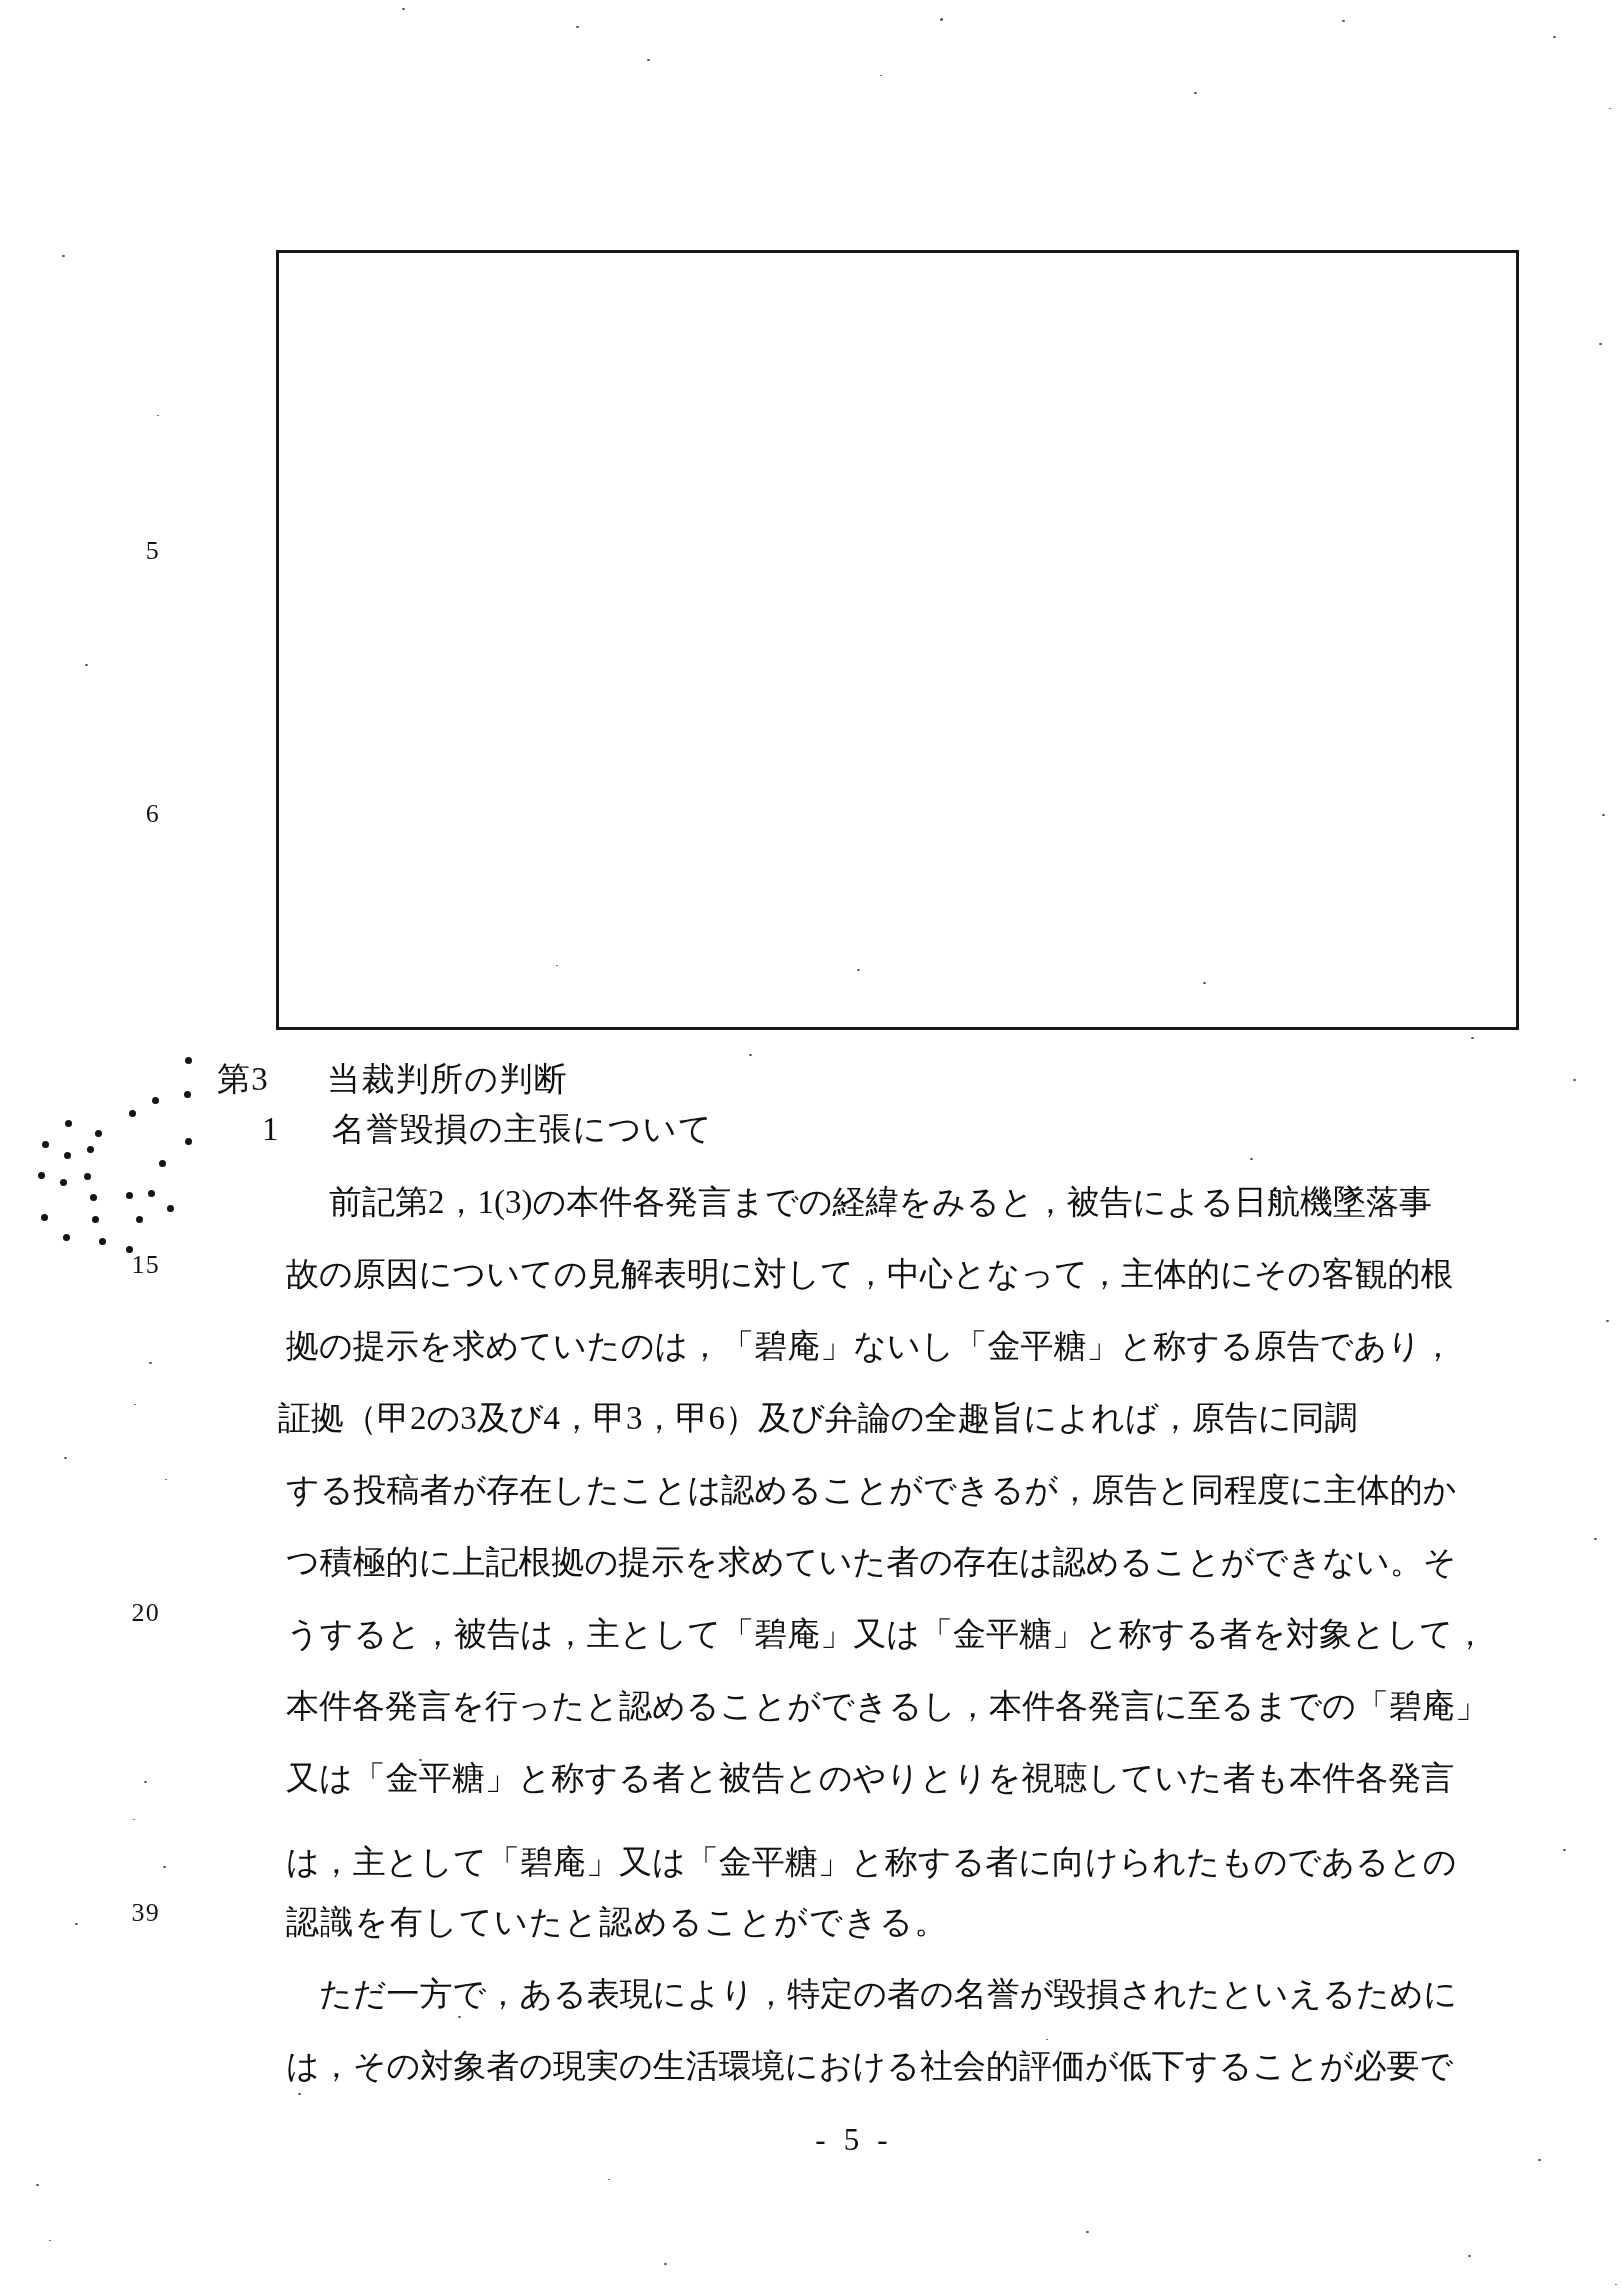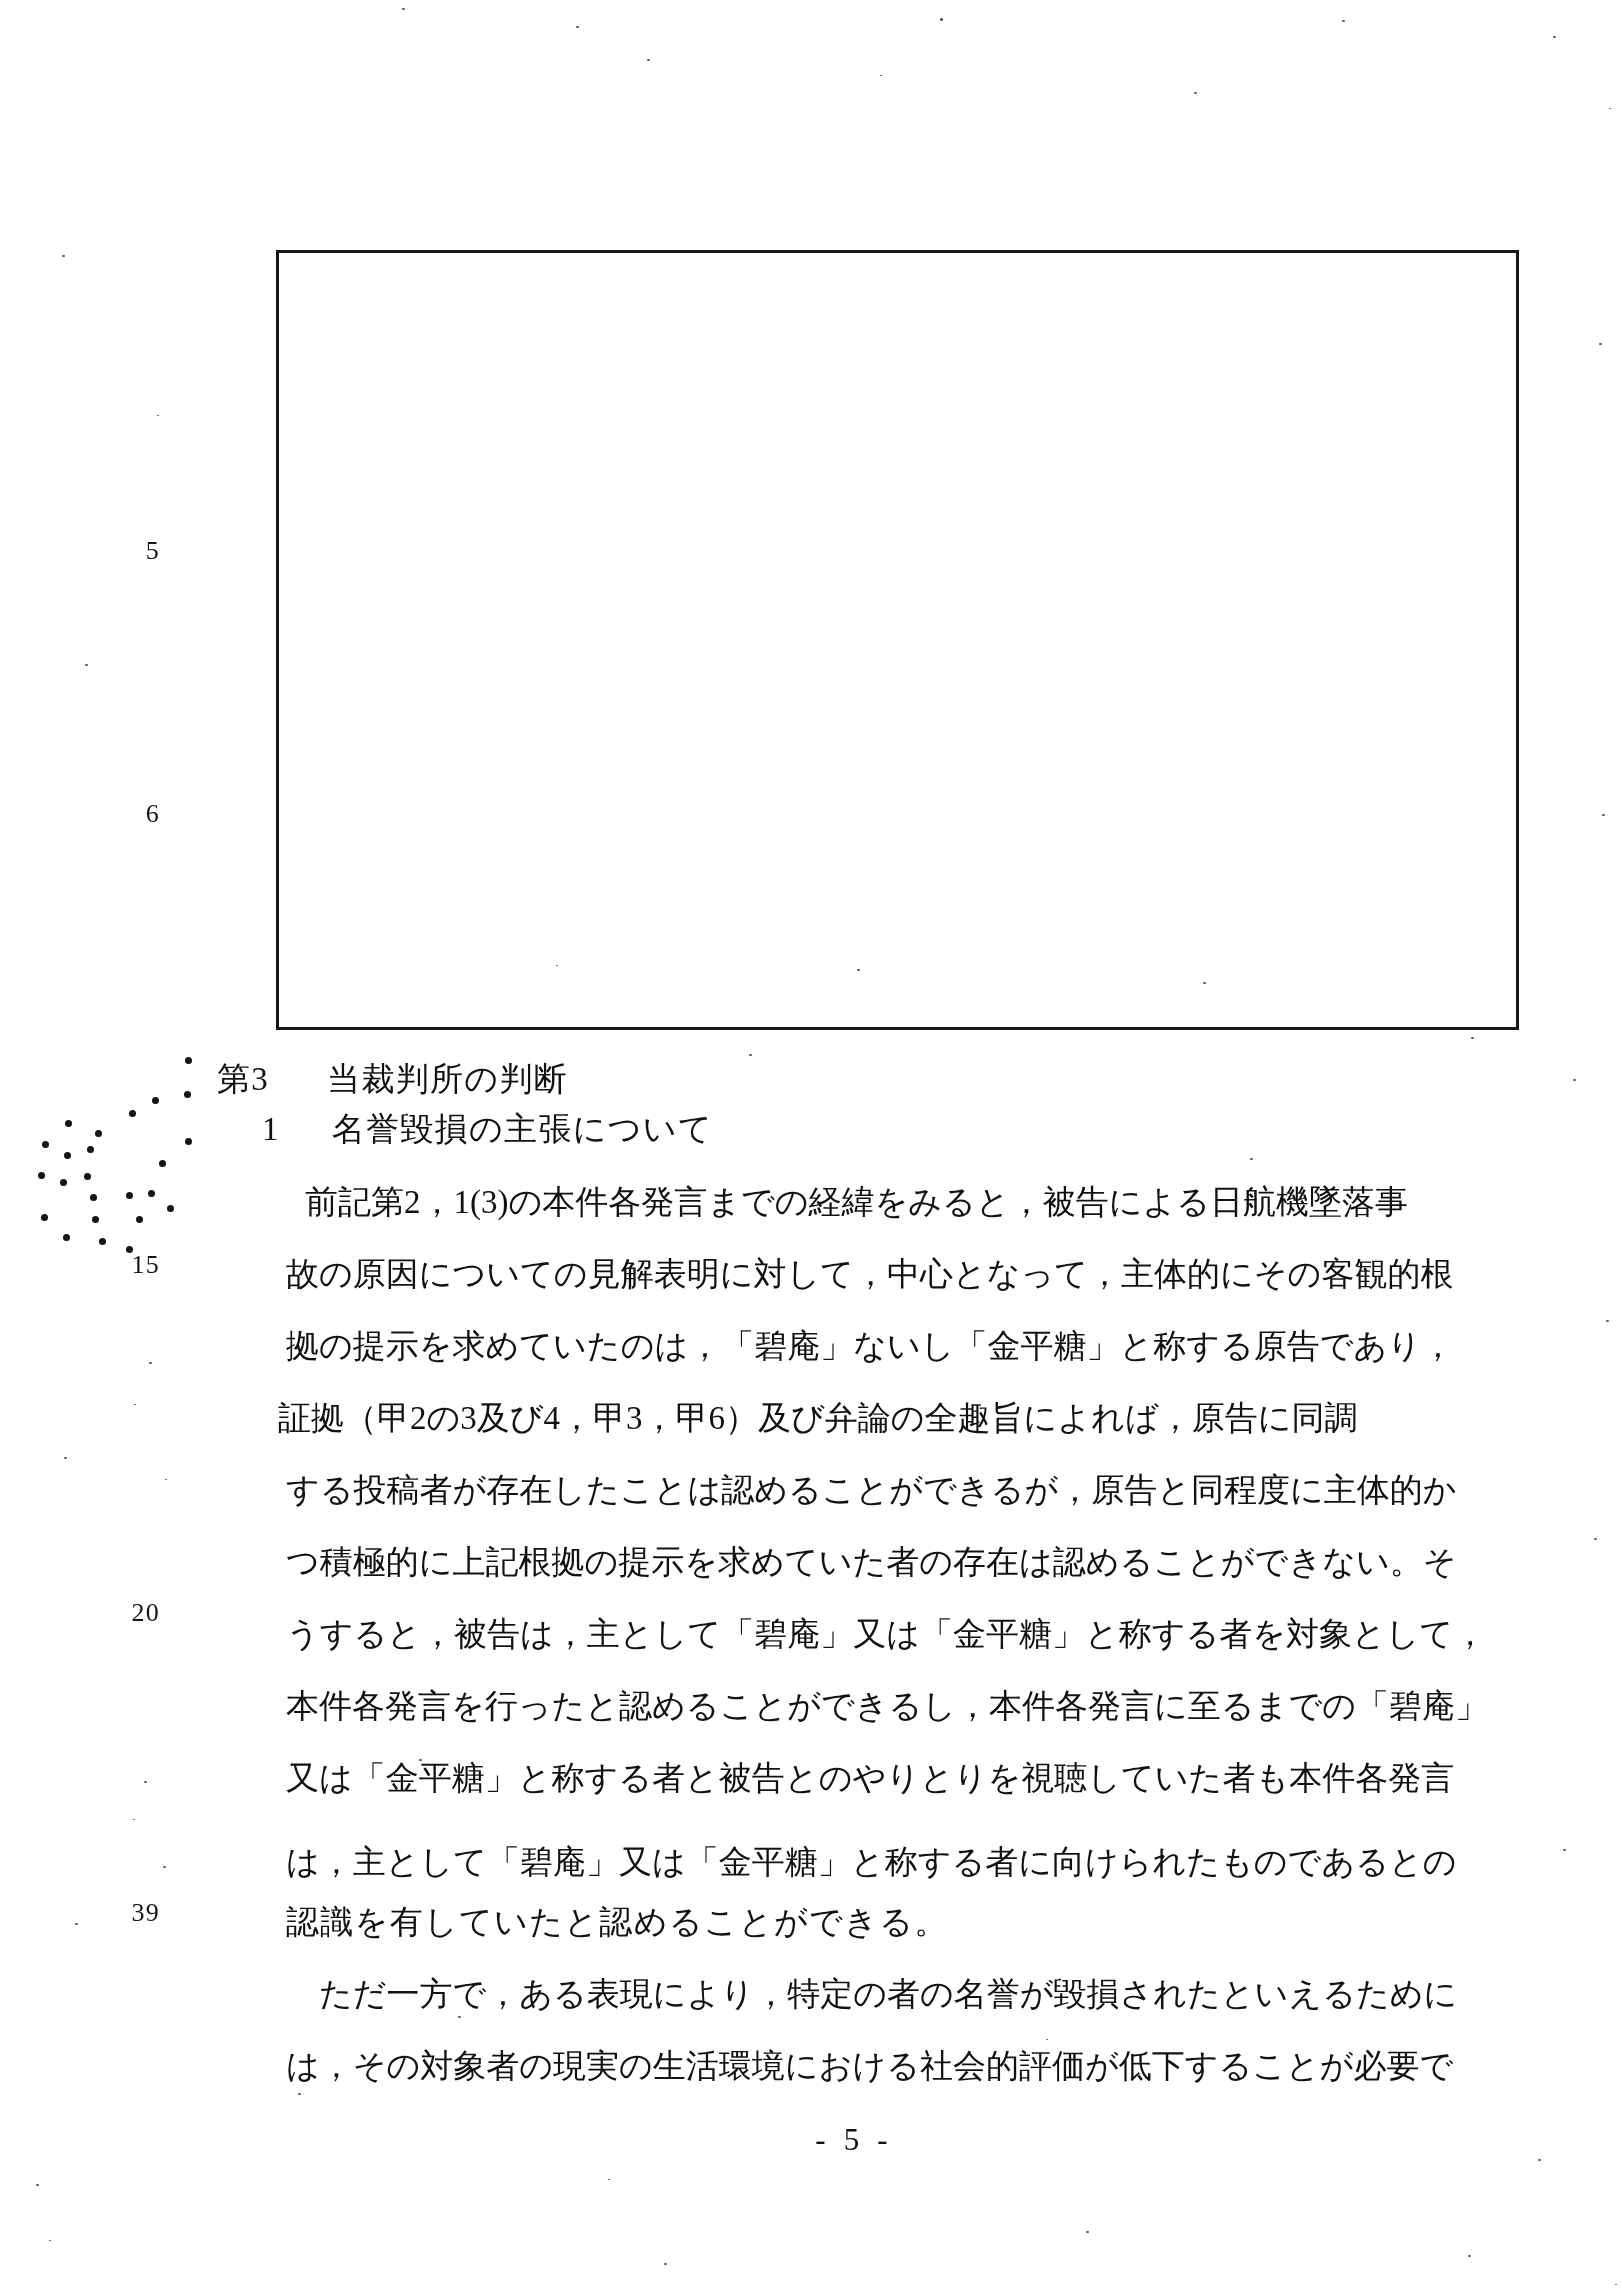--- a/index.html
+++ b/index.html
@@ -69,21 +69,21 @@
   }
 </style>
 </head>
 <body>
 
 <div class="page">
   <div class="figure-box"></div>
   <div class="text-layer">
       <div class="doc-line" style="top: 1037px; left: 217px;"><span>第3</span><span style="margin-left: 58px; margin-top: 22px;">当裁判所の判断</span></div>
       <div class="doc-line" style="top: 1109px; left: 262px;"><span>1</span><span style="margin-left: 52px;">名誉毀損の主張について</span></div>
-      <div class="doc-line justify" style="top: 1182px; left: 272px; width: 1238px; font-family: Liberation Serif, serif;"><span>　前記第2，1(3)の本件各発言までの経緯をみると，被告による日航機墜落事</span></div>
+      <div class="doc-line justify" style="top: 1182px; left: 296px; width: 1238px; font-family: Liberation Serif, serif;"><span>　前記第2，1(3)の本件各発言までの経緯をみると，被告による日航機墜落事</span></div>
       <div class="doc-line justify" style="top: 1254px; left: 286px; width: 1238px;"><span>故の原因についての見解表明に対して，中心となって，主体的にその客観的根</span></div>
       <div class="doc-line justify" style="top: 1326px; left: 286px; width: 1238px;"><span>拠の提示を求めていたのは，「碧庵」ないし「金平糖」と称する原告であり，</span></div>
       <div class="doc-line justify" style="top: 1398px; left: 278px; width: 1238px;"><span>証拠（甲2の3及び4，甲3，甲6）及び弁論の全趣旨によれば，原告に同調</span></div>
       <div class="doc-line justify" style="top: 1470px; left: 286px; width: 1238px;"><span>する投稿者が存在したことは認めることができるが，原告と同程度に主体的か</span></div>
       <div class="doc-line justify" style="top: 1542px; left: 286px; width: 1238px;"><span>つ積極的に上記根拠の提示を求めていた者の存在は認めることができない。そ</span></div>
       <div class="doc-line justify" style="top: 1614px; left: 286px; width: 1238px;"><span>うすると，被告は，主として「碧庵」又は「金平糖」と称する者を対象として，</span></div>
       <div class="doc-line justify" style="top: 1686px; left: 286px; width: 1238px;"><span>本件各発言を行ったと認めることができるし，本件各発言に至るまでの「碧庵」</span></div>
       <div class="doc-line justify" style="top: 1758px; left: 286px; width: 1238px;"><span>又は「金平糖」と称する者と被告とのやりとりを視聴していた者も本件各発言</span></div>
       <div class="doc-line justify" style="top: 1842px; left: 286px; width: 1238px;"><span>は，主として「碧庵」又は「金平糖」と称する者に向けられたものであるとの</span></div>
       <div class="doc-line" style="top: 1902px; left: 286px;"><span>認識を有していたと認めることができる。</span></div>

